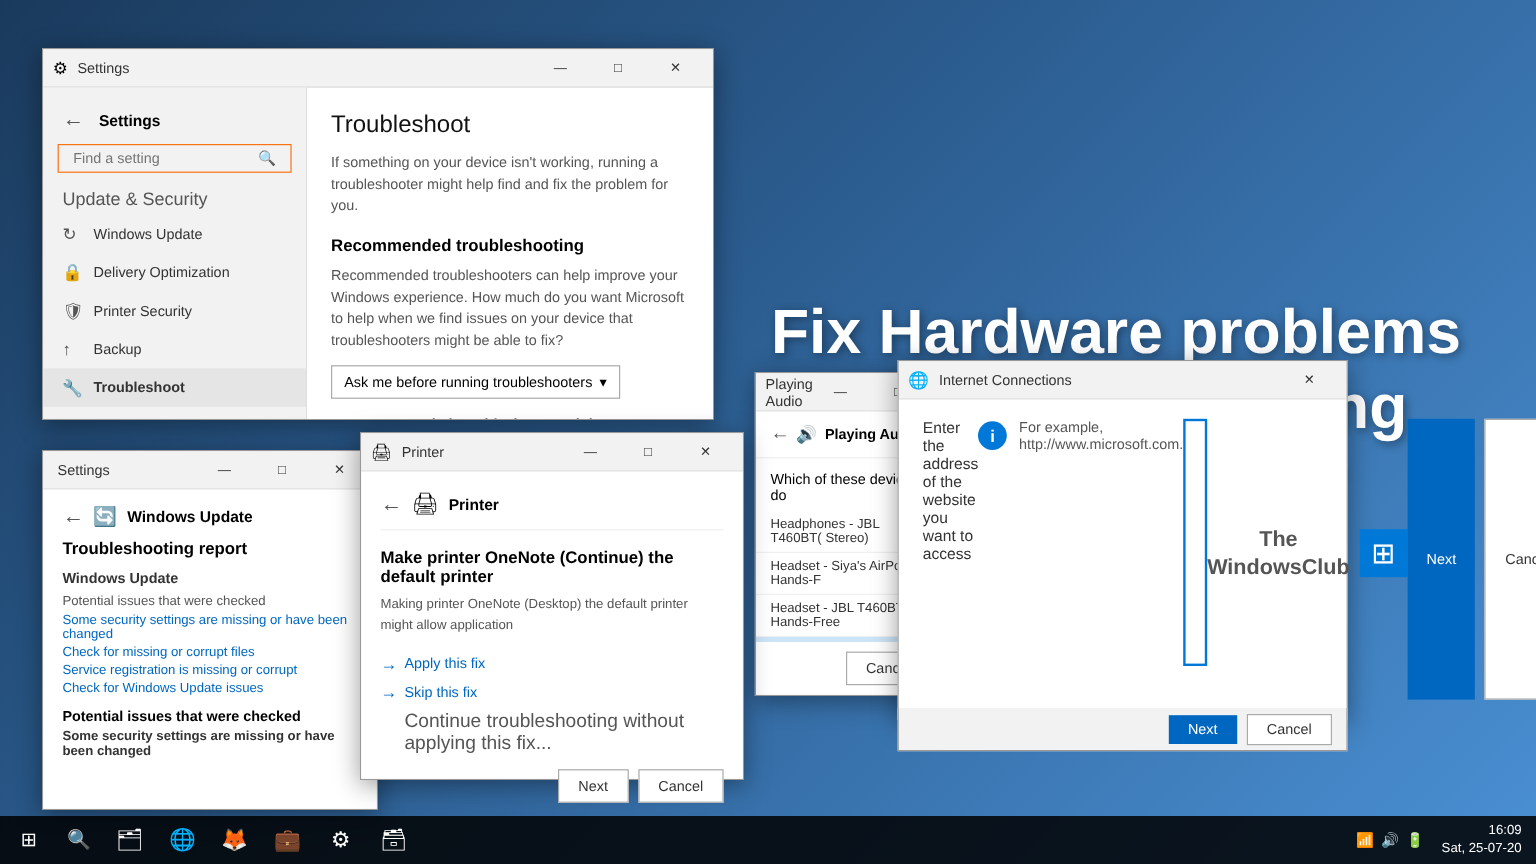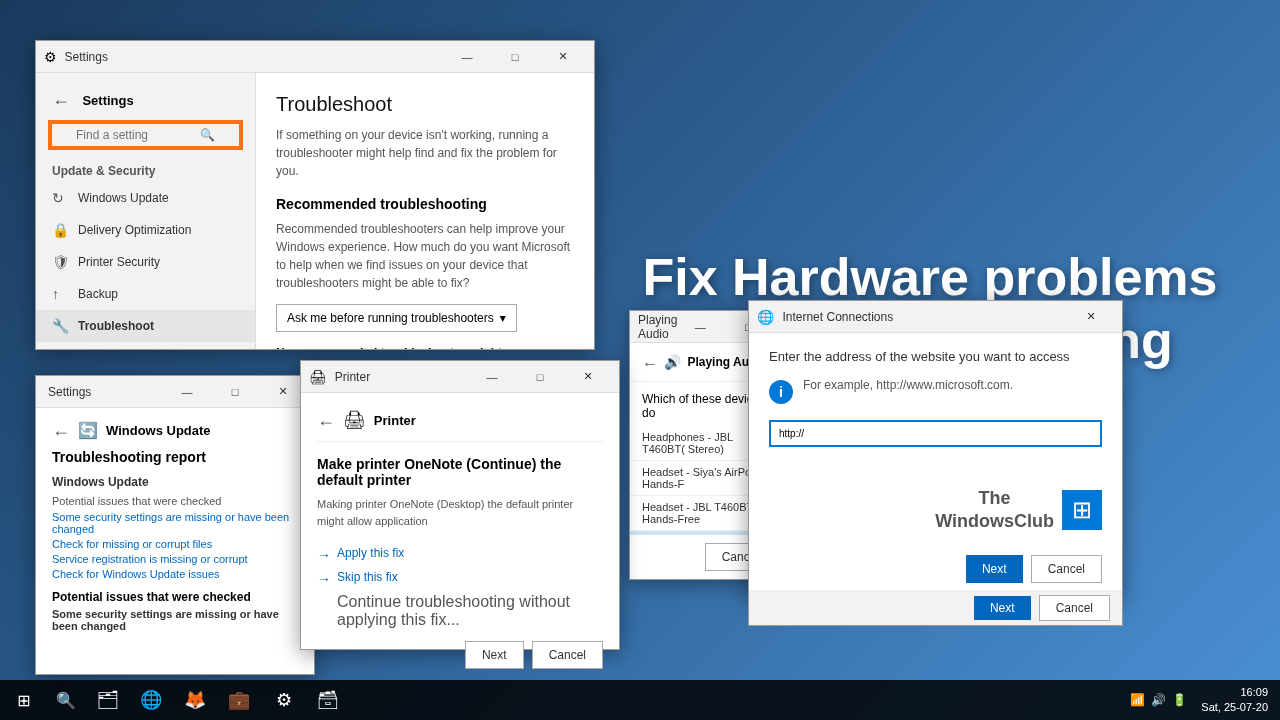--- a/index.html
+++ b/index.html
@@ -161,36 +161,36 @@
       font-size: 18px;
       margin-right: 8px;
       color: #555;
     }
     .settings-sidebar-header .win-title {
       font-size: 13px;
       font-weight: 600;
     }
     .settings-search {
       margin: 6px 12px;
-      padding: 4px 24px;
-      border: 4px solid #f97316;
+      padding: 4px 12px;
+      border: 1px solid #f97316;
       width: calc(100% - 24px);
       font-size: 12px;
       display: flex;
     }
     .settings-search input {
       border: none;
       outline: none;
       font-size: 12px;
       width: 100%;
       background: transparent;
     }
     .section-label {
-      font-size: 12px;
-      font-weight: 700;
+      font-size: 15px;
+      font-weight: 400;
       color: #555;
       padding: 8px 16px 4px;
     }
     .sidebar-item {
       display: flex;
       align-items: center;
       padding: 8px 16px;
       font-size: 12px;
       color: #333;
       cursor: pointer;
@@ -436,21 +436,20 @@
       left: 748px;
       width: 375px;
       height: 300px;
       z-index: 20;
     }
     .inet-content {
       background: white;
       height: calc(100% - 32px);
       padding: 16px 20px;
       display: flex;
-      flex-direction: column;
     }
     .inet-title {
       font-size: 13px;
       color: #333;
       margin-bottom: 14px;
     }
     .inet-info {
       display: flex;
       align-items: flex-start;
       gap: 10px;

